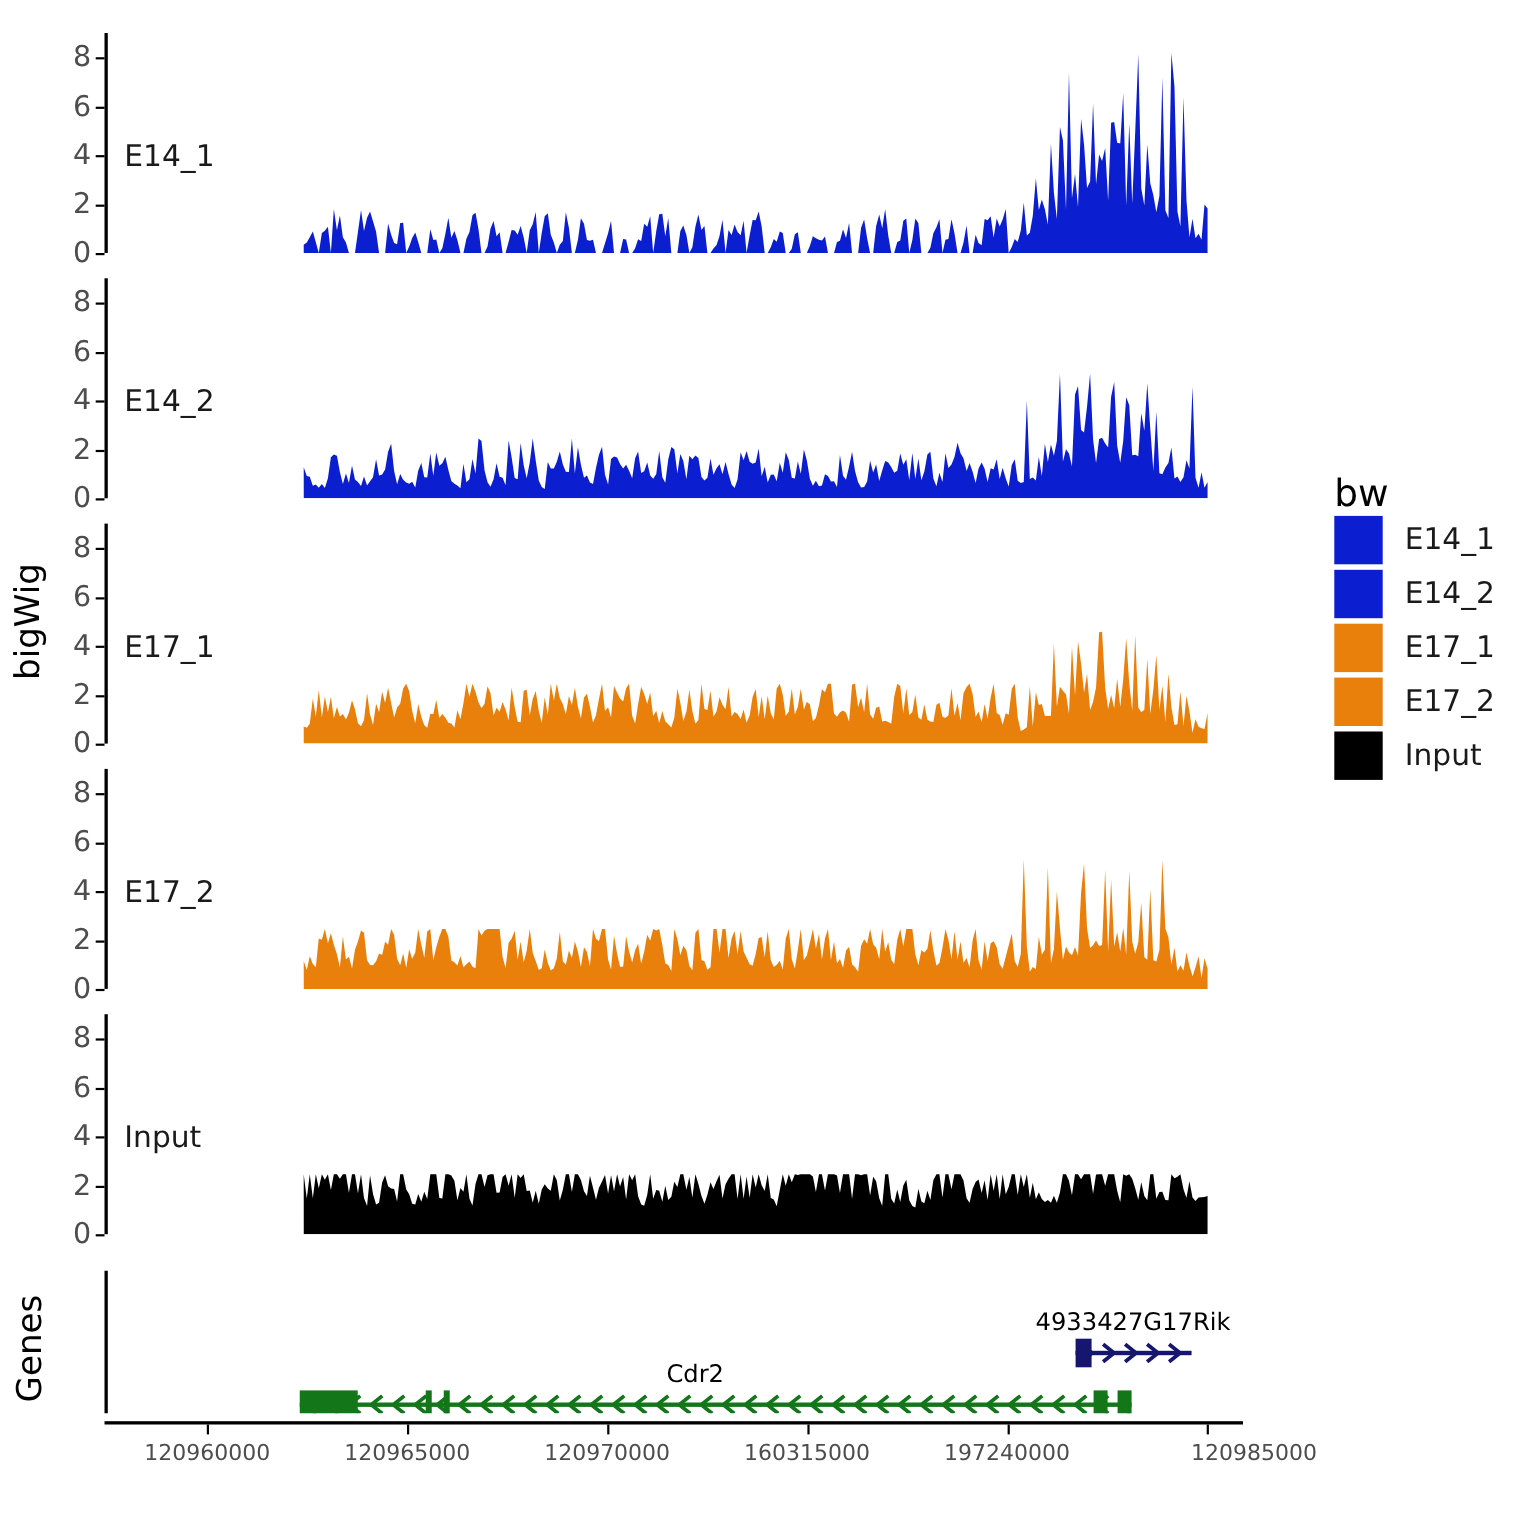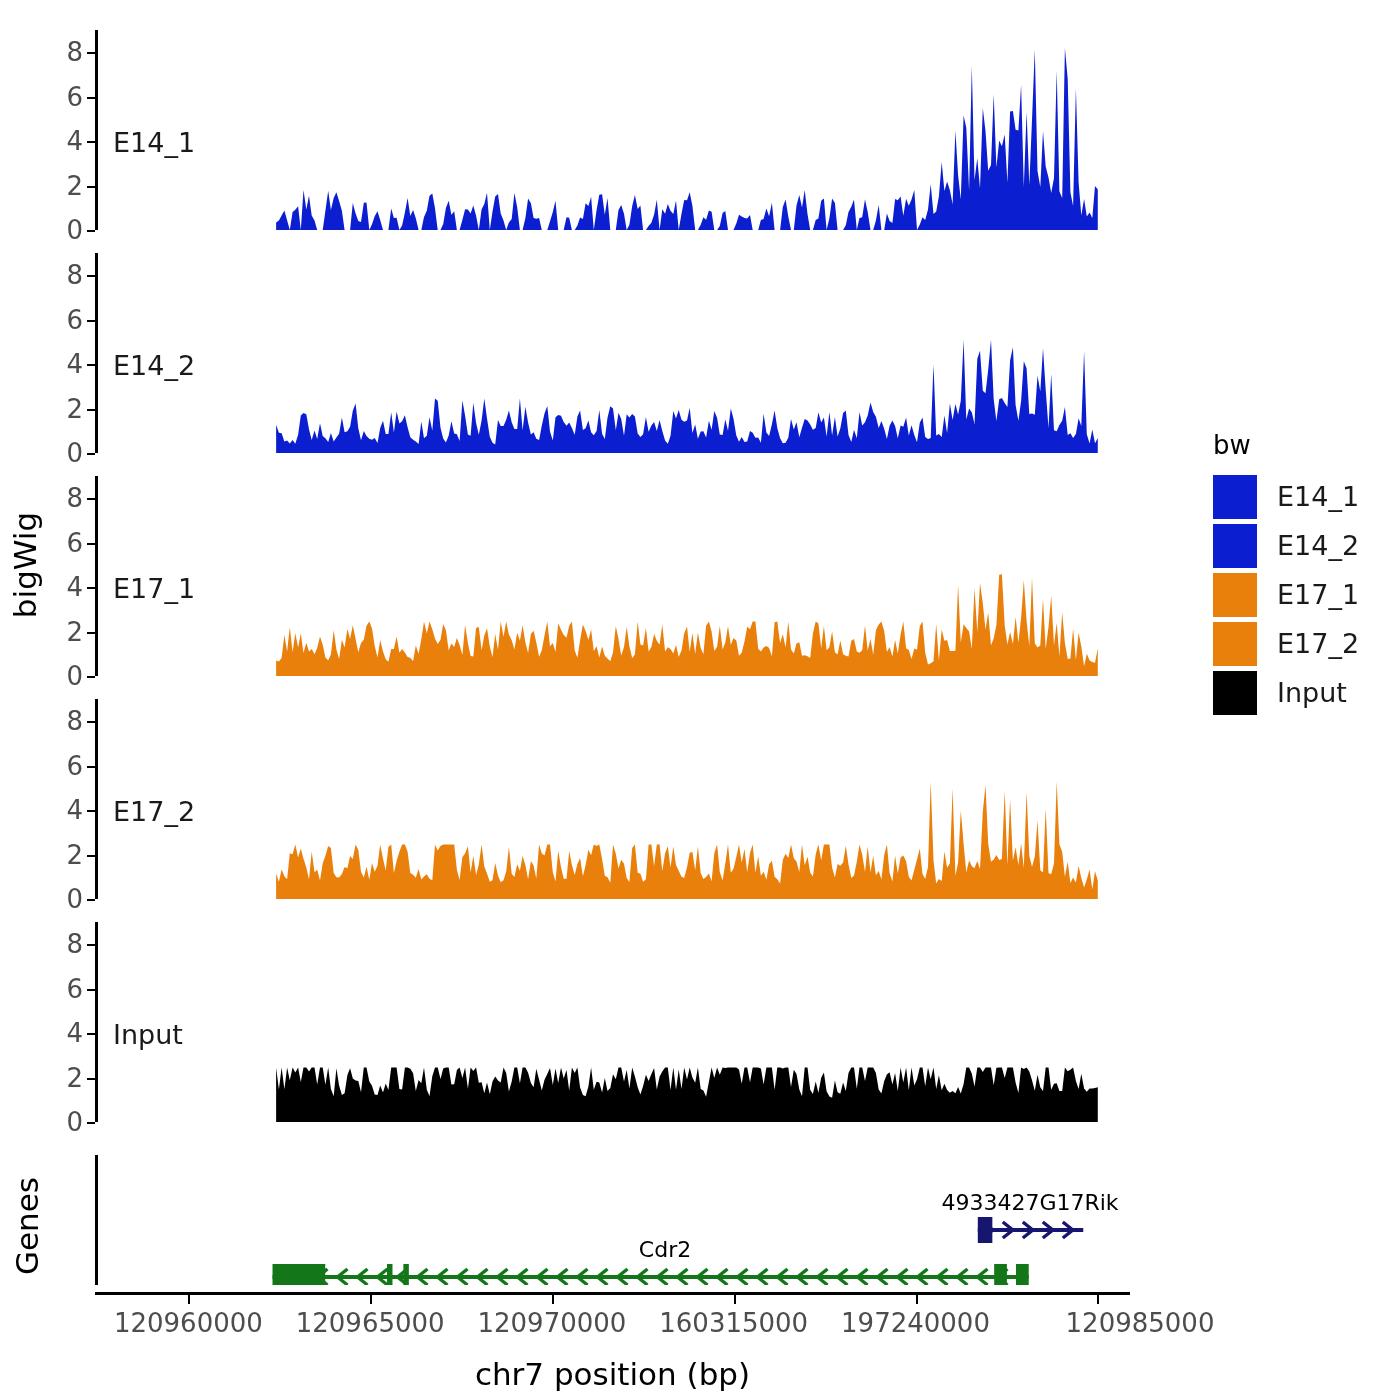--- a/index.html
+++ b/index.html
@@ -135,21 +135,21 @@
   }
   #xaxis .xtick {
     position: absolute;
     top: 3px;
     width: 2px; height: 9px;
     background: #000;
   }
   #xaxis .xticklabel {
     position: absolute;
     top: 16px;
-    font-size: 26px;
+    font-size: 20px;
     color: #4d4d4d;
     transform: translateX(-50%);
     white-space: nowrap;
   }
   #xlab {
     position: absolute;
     top: 1356px;
     left: 95px;
     width: 1035px;
     text-align: center;
@@ -158,23 +158,22 @@
   }
 
   
   #legend {
     position: absolute;
     left: 1213px;
     top: 432px;
     width: 180px;
   }
   #legend-title {
-    font-size: 26px;
+    font-size: 34px;
     color: #000;
-    margin-bottom: 14px;
     line-height: 1;
   }
   .legend-row {
     display: flex;
     align-items: center;
     height: 49px;
   }
   .legend-swatch {
     width: 44px; height: 44px;
     flex: 0 0 44px;
@@ -332,40 +331,39 @@
           <path d="M889.5070422535211,114 L879.5070422535211,122 L889.5070422535211,130" fill="none" stroke="#13771a" stroke-width="3.4"></path>
           <path d="M909.5070422535211,114 L899.5070422535211,122 L909.5070422535211,130" fill="none" stroke="#13771a" stroke-width="3.4"></path>
           <path d="M929.5070422535211,114 L919.5070422535211,122 L929.5070422535211,130" fill="none" stroke="#13771a" stroke-width="3.4"></path>
           <rect x="174.50704225352112" y="109" width="52.71566901408451" height="26" fill="#13771a"></rect>
           <rect x="289.02728873239437" y="109" width="5.453345070422529" height="26" fill="#13771a"></rect>
           <rect x="305.38732394366195" y="109" width="5.453345070422529" height="26" fill="#13771a"></rect>
           <rect x="896.1663732394367" y="109" width="12.724471830985863" height="26" fill="#13771a"></rect>
           <rect x="917.9797535211268" y="109" width="12.724471830985863" height="26" fill="#13771a"></rect>
         </svg>
         <div class="gene-label" style="left: 935.022px; top: 35px; transform: translateX(-50%);">4933427G17Rik</div>
-        <div class="gene-label" style="left: 570px; top: 82px; transform: translateX(-50%);">Cdr2</div>
+        <div class="gene-label" style="left: 537px; top: 82px; transform: translateX(-50%);">Cdr2</div>
       </div>
   </div>
 
   <div id="xaxis">
     <div class="axisline"></div>
   <div class="xtick" style="left: 93.3891px;"></div>
       <div class="xticklabel" style="left: 93.3891px;">120960000</div>
       <div class="xtick" style="left: 275.167px;"></div>
       <div class="xticklabel" style="left: 275.167px;">120965000</div>
       <div class="xtick" style="left: 456.945px;"></div>
       <div class="xticklabel" style="left: 456.945px;">120970000</div>
       <div class="xtick" style="left: 638.724px;"></div>
       <div class="xticklabel" style="left: 638.724px;">160315000</div>
       <div class="xtick" style="left: 820.502px;"></div>
       <div class="xticklabel" style="left: 820.502px;">197240000</div>
       <div class="xtick" style="left: 1002.28px;"></div>
       <div class="xticklabel" style="left: 1045px;">120985000</div>
     </div>
-  <div id="xlab">chr7 position (bp)</div>
 
   <div id="legend">
     <div id="legend-title">bw</div>
     <div id="legend-rows">
         <div class="legend-row">
           <div class="legend-swatch" style="background: rgb(12, 31, 208);"></div>
           <div class="legend-text">E14_1</div>
         </div>
         <div class="legend-row">
           <div class="legend-swatch" style="background: rgb(12, 31, 208);"></div>

